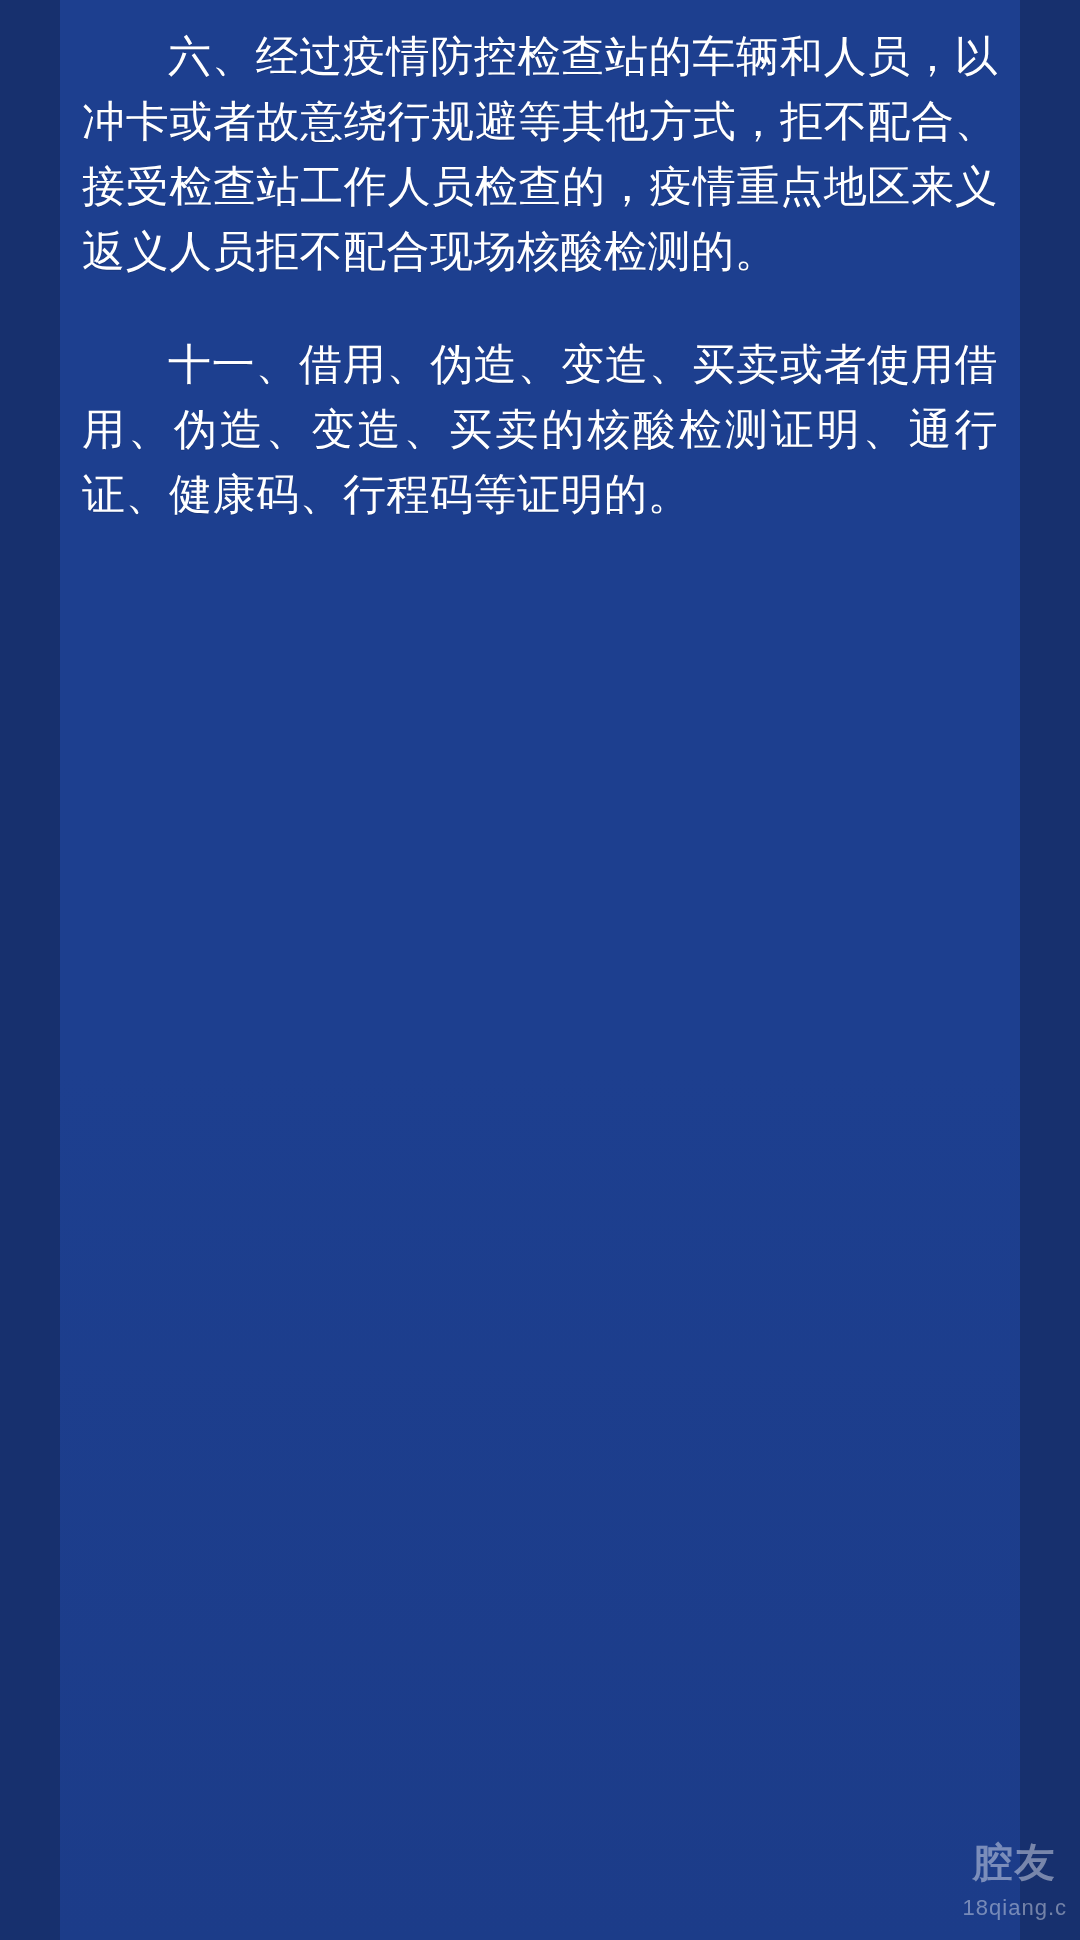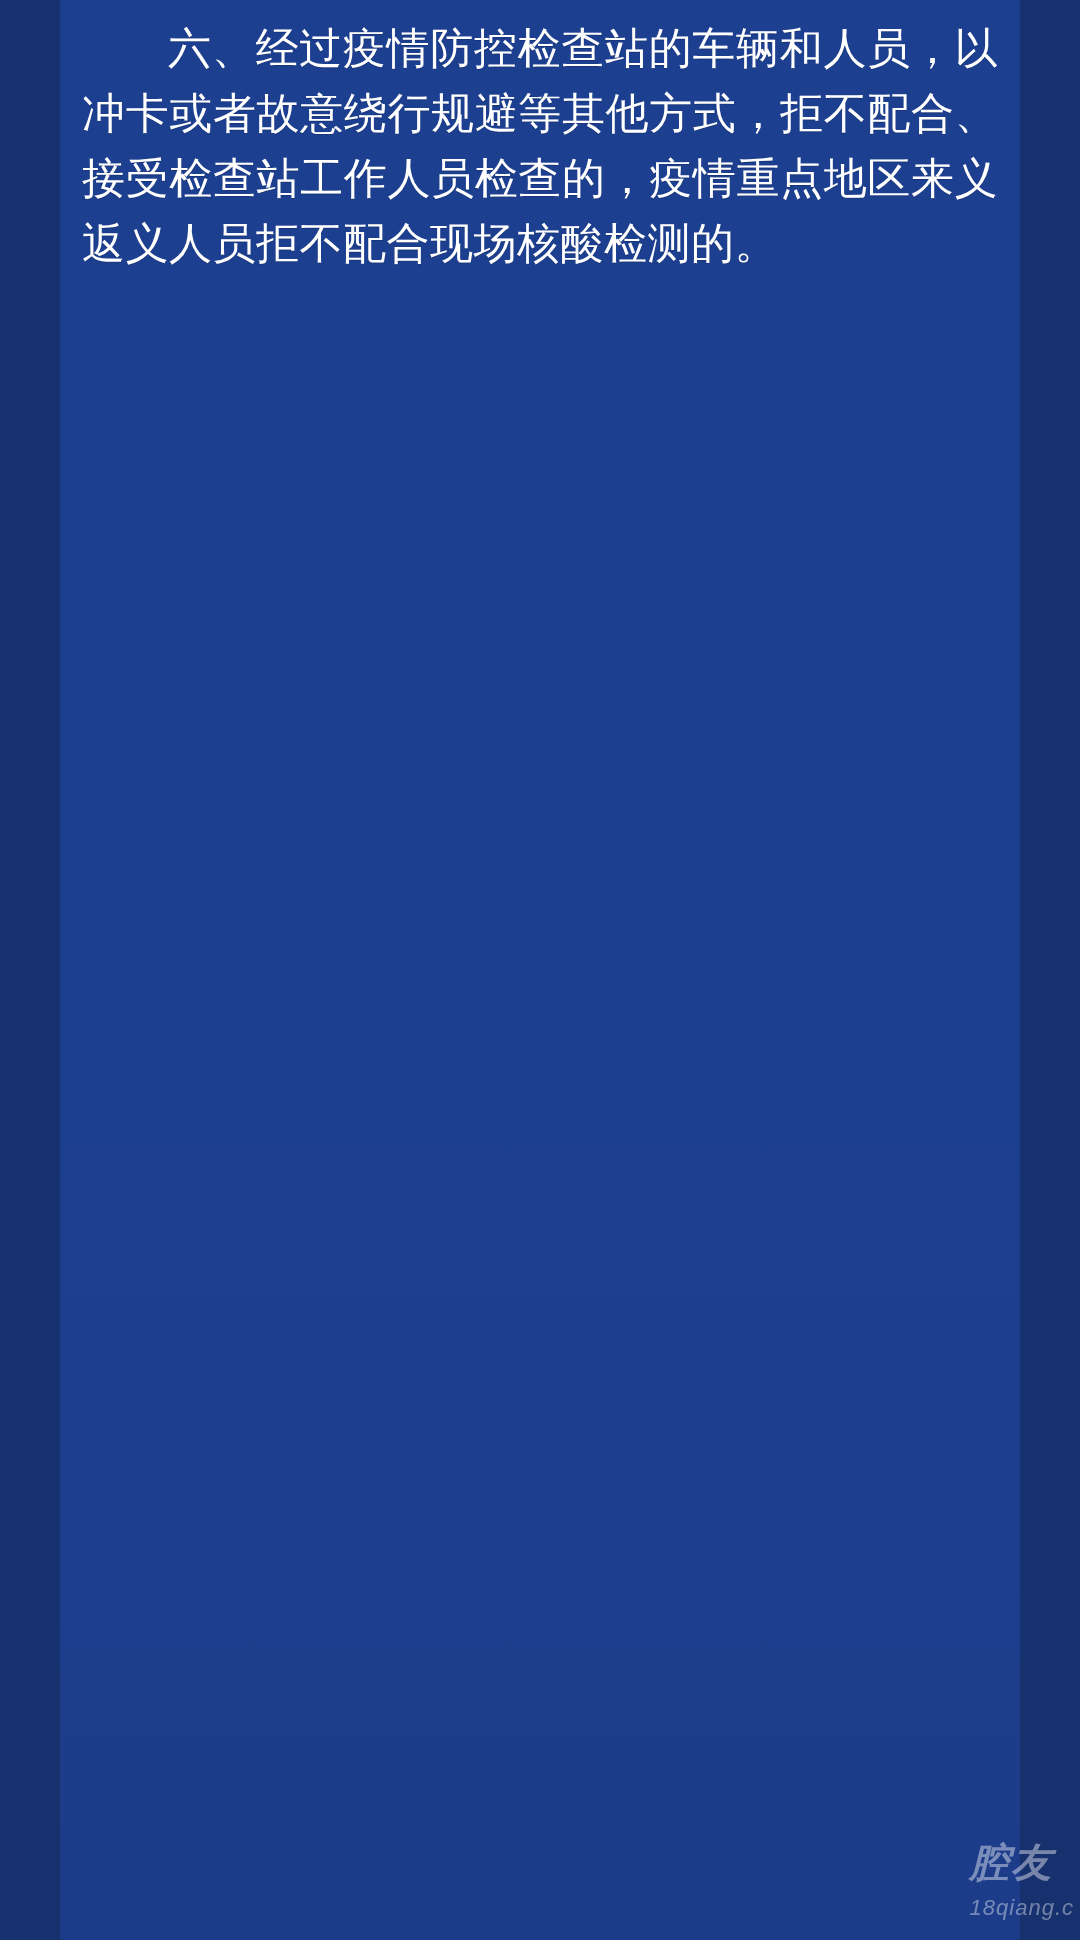--- a/index.html
+++ b/index.html
@@ -31,21 +31,21 @@
   }
   .rail.left { left: 0; }
   .rail.right { right: 0; }
 
   .content {
     position: absolute;
     left: 60px;
     right: 60px;
     top: 0;
     bottom: 0;
-    padding: 4px 22px 0 22px;
+    padding: 12px 22px 0 22px;
     box-sizing: border-box;
   }
 
   .para {
     color: #ffffff;
     font-size: 43px;
     line-height: 65px;
     letter-spacing: 0.5px;
     text-indent: 86px;
     margin: 0 0 48px 0;
@@ -56,48 +56,48 @@
   }
   .para.first {
     margin-top: 12px;
   }
   .para.tight {
     margin-bottom: 46px;
   }
 
   .watermark {
     position: absolute;
-    right: 6px;
+    right: 13px;
     bottom: 10px;
-    text-align: left;
+    text-align: center;
     color: rgba(255,255,255,0.42);
     font-size: 40px;
     line-height: 44px;
     font-weight: 700;
     letter-spacing: 2px;
     user-select: none;
-    font-style: italic;
   }
   .watermark .sub {
     font-size: 22px;
     font-weight: 400;
     letter-spacing: 1px;
     color: rgba(255,255,255,0.40);
     display: block;
     margin-top: 2px;
   }
 </style>
 </head>
 <body>
 
 <div class="page">
   <div class="rail left"></div>
   <div class="rail right"></div>
 
   <div class="content">
     <p class="para first">六、经过疫情防控检查站的车辆和人员，以冲卡或者故意绕行规避等其他方式，拒不配合、接受检查站工作人员检查的，疫情重点地区来义返义人员拒不配合现场核酸检测的。</p>
+    <p class="para tight">十一、借用、伪造、变造、买卖或者使用借用、伪造、变造、买卖的核酸检测证明、通行证、健康码、行程码等证明的。</p>
   </div>
 
   <div class="watermark">
     <span>腔友</span>
     <span class="sub">18qiang.c</span>
   </div>
 </div>
 
 </body></html>

